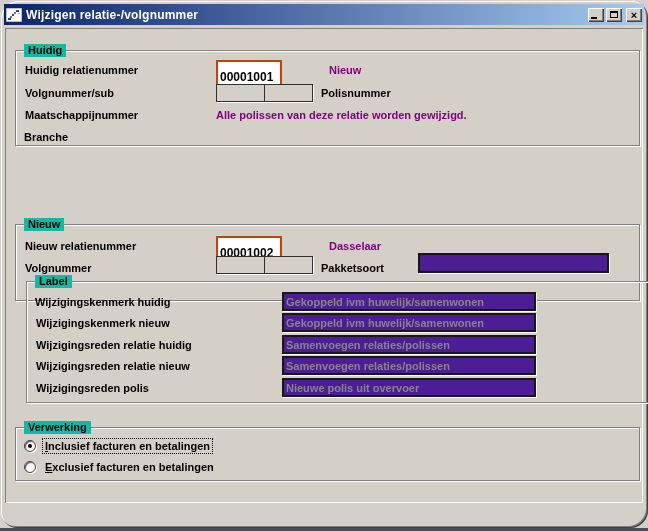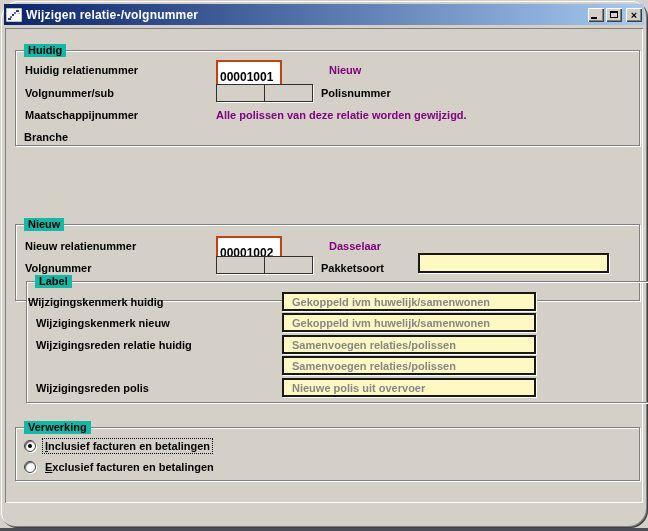--- a/index.html
+++ b/index.html
@@ -70,24 +70,24 @@
     font-size: 12px; font-weight: bold; color: #000; padding: 15px 2px;
   }
   .twobox {
     position: absolute; width: 97px; height: 18px;
     border: 1px solid #303030; background: #d4d0c8;
     box-shadow: 1px 1px 0 #ffffff; display: flex;
   }
   .twobox .cell { flex: 1 1 50%; }
   .twobox .cell:first-child { border-right: 1px solid #303030; }
   .field-grey {
-    position: absolute; border: 2px solid #181818; background: #fef9c3;
+    position: absolute; border: 2px solid #181818; background: #4c1d95;
     box-shadow: 1px 1px 0 #ffffff;
     font-family: "Liberation Sans", sans-serif;
-    font-size: 11px; font-weight: bold; color: #868686; padding: 0 8px;
+    font-size: 11px; font-weight: bold; color: #868686; padding: 0 2px;
   }
   
   .radio-row { position: absolute; display: flex; align-items: center; }
   .radio {
     width: 12px; height: 12px; border-radius: 50%; background: #fff;
     border: 1px solid #404040;
     box-shadow: inset 1px 1px 1px rgba(64,64,64,0.85), 1px 1px 0 #ffffff;
     position: relative; flex: 0 0 auto;
   }
   .radio .dot {
@@ -163,29 +163,30 @@
         <span class="cell"></span>
         <span class="cell"></span>
       </div>
       <span class="lbl" style="left:305px; top:37px;">Pakketsoort</span>
       <input class="field-grey" style="left: 402px; top: 28px; width: 191px; height: 20px;" value="">
     </div>
 
     <div class="group" style="top:253px; height:122px;margin-left:11px;">
       <span class="group-title">Label</span>
 
-      <span class="lbl" style="left:1px; top:14px;">Wijzigingskenmerk huidig</span>
+      <span class="lbl" style="left:8px; top:14px;">Wijzigingskenmerk huidig</span>
       <input class="field-grey" style="left: 255px; top: 10px; width: 254px; height: 19px;" readonly="" value="Gekoppeld ivm huwelijk/samenwonen">
 
       <span class="lbl" style="left:9px; top:35px;">Wijzigingskenmerk nieuw</span>
       <input class="field-grey" style="left: 255px; top: 31px; width: 254px; height: 19px;" readonly="" value="Gekoppeld ivm huwelijk/samenwonen">
 
       <span class="lbl" style="left:9px; top:57px;">Wijzigingsreden relatie huidig</span>
       <input class="field-grey" style="left: 255px; top: 53px; width: 254px; height: 19px;" readonly="" value="Samenvoegen relaties/polissen">
 
+      <span class="lbl" style="left:9px; top:78px;">Wijzigingsreden relatie nieuw</span>
       <input class="field-grey" style="left: 255px; top: 74px; width: 254px; height: 19px;" readonly="" value="Samenvoegen relaties/polissen">
 
       <span class="lbl" style="left:9px; top:100px;">Wijzigingsreden polis</span>
       <input class="field-grey" style="left: 255px; top: 96px; width: 254px; height: 19px;" readonly="" value="Nieuwe polis uit overvoer">
     </div>
 
     <div class="group" style="top:399px; height:54px;">
       <span class="group-title">Verwerking</span>
 
       <div class="radio-row" style="left:8px; top:11px;">

